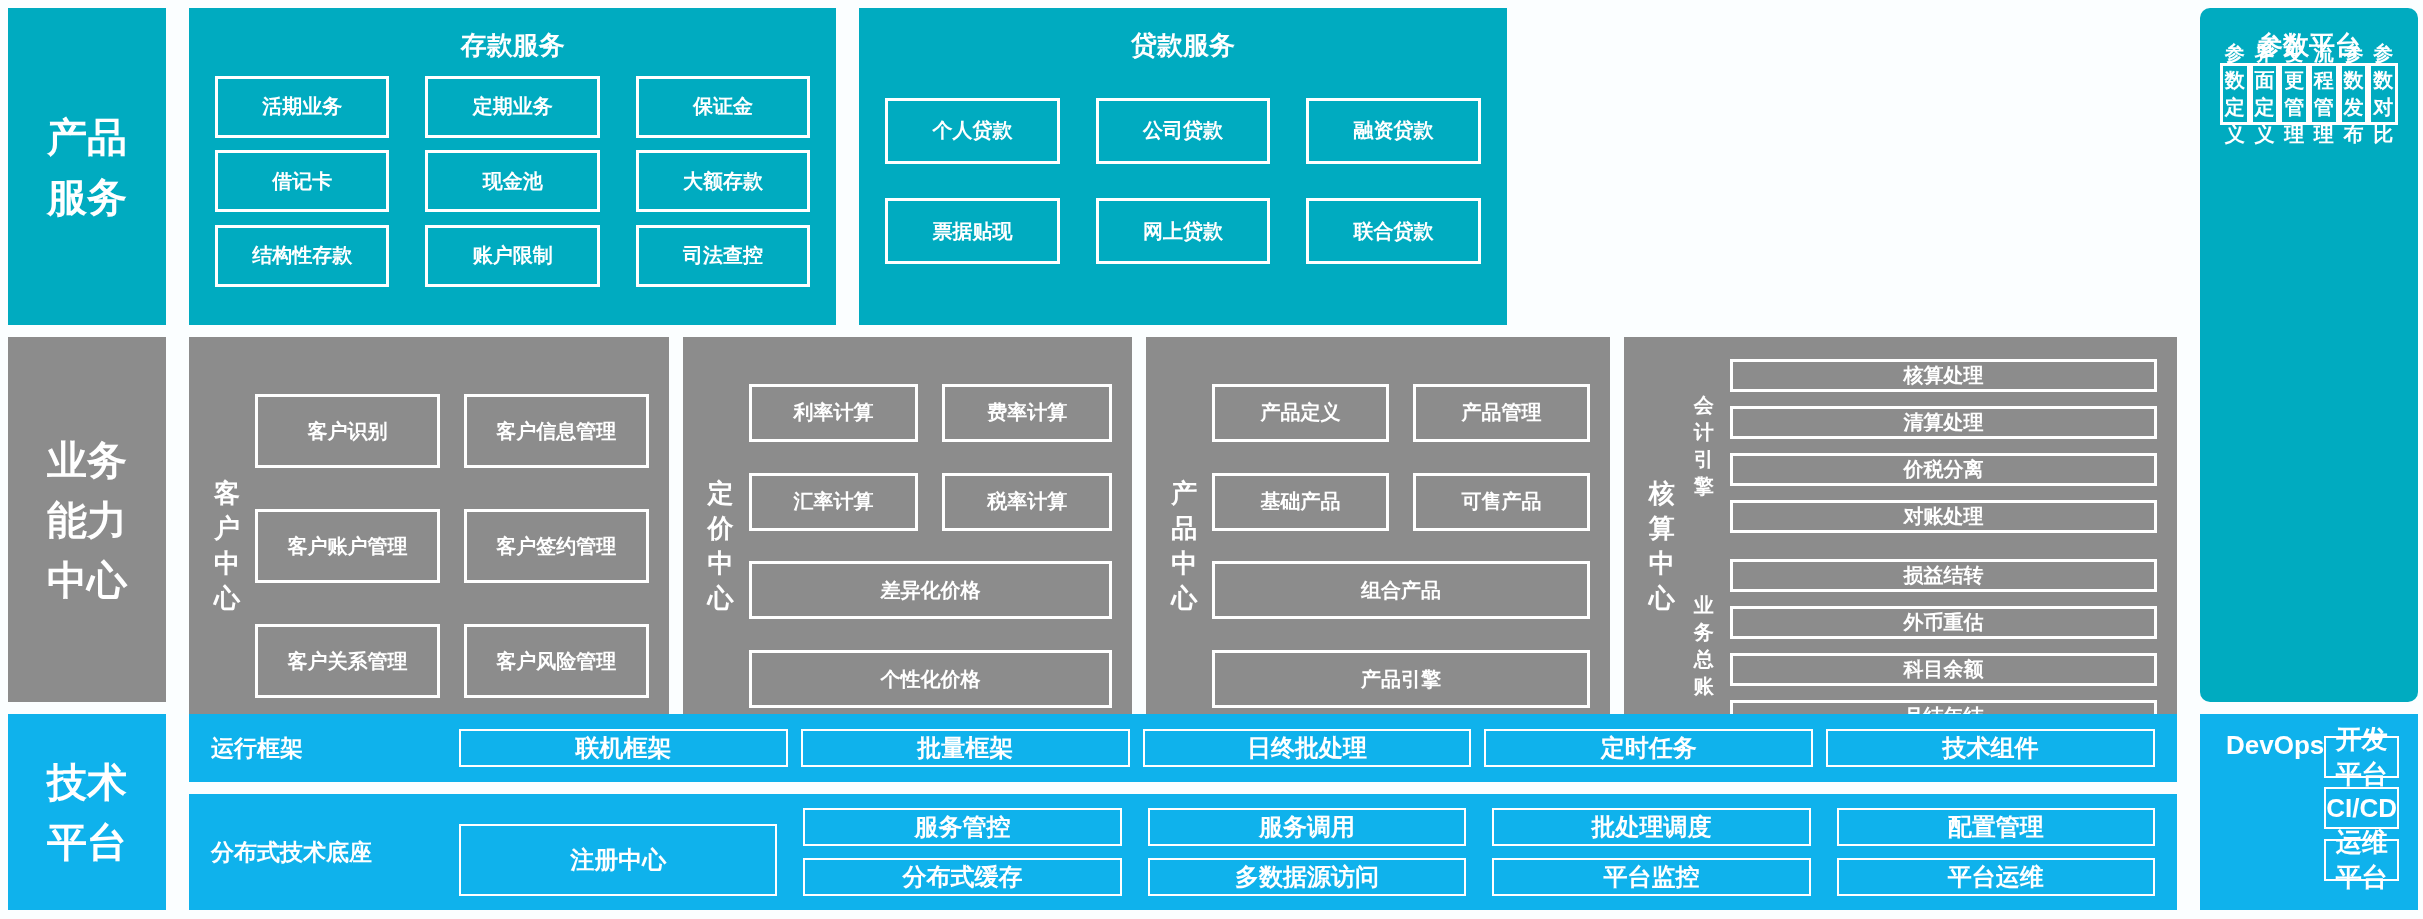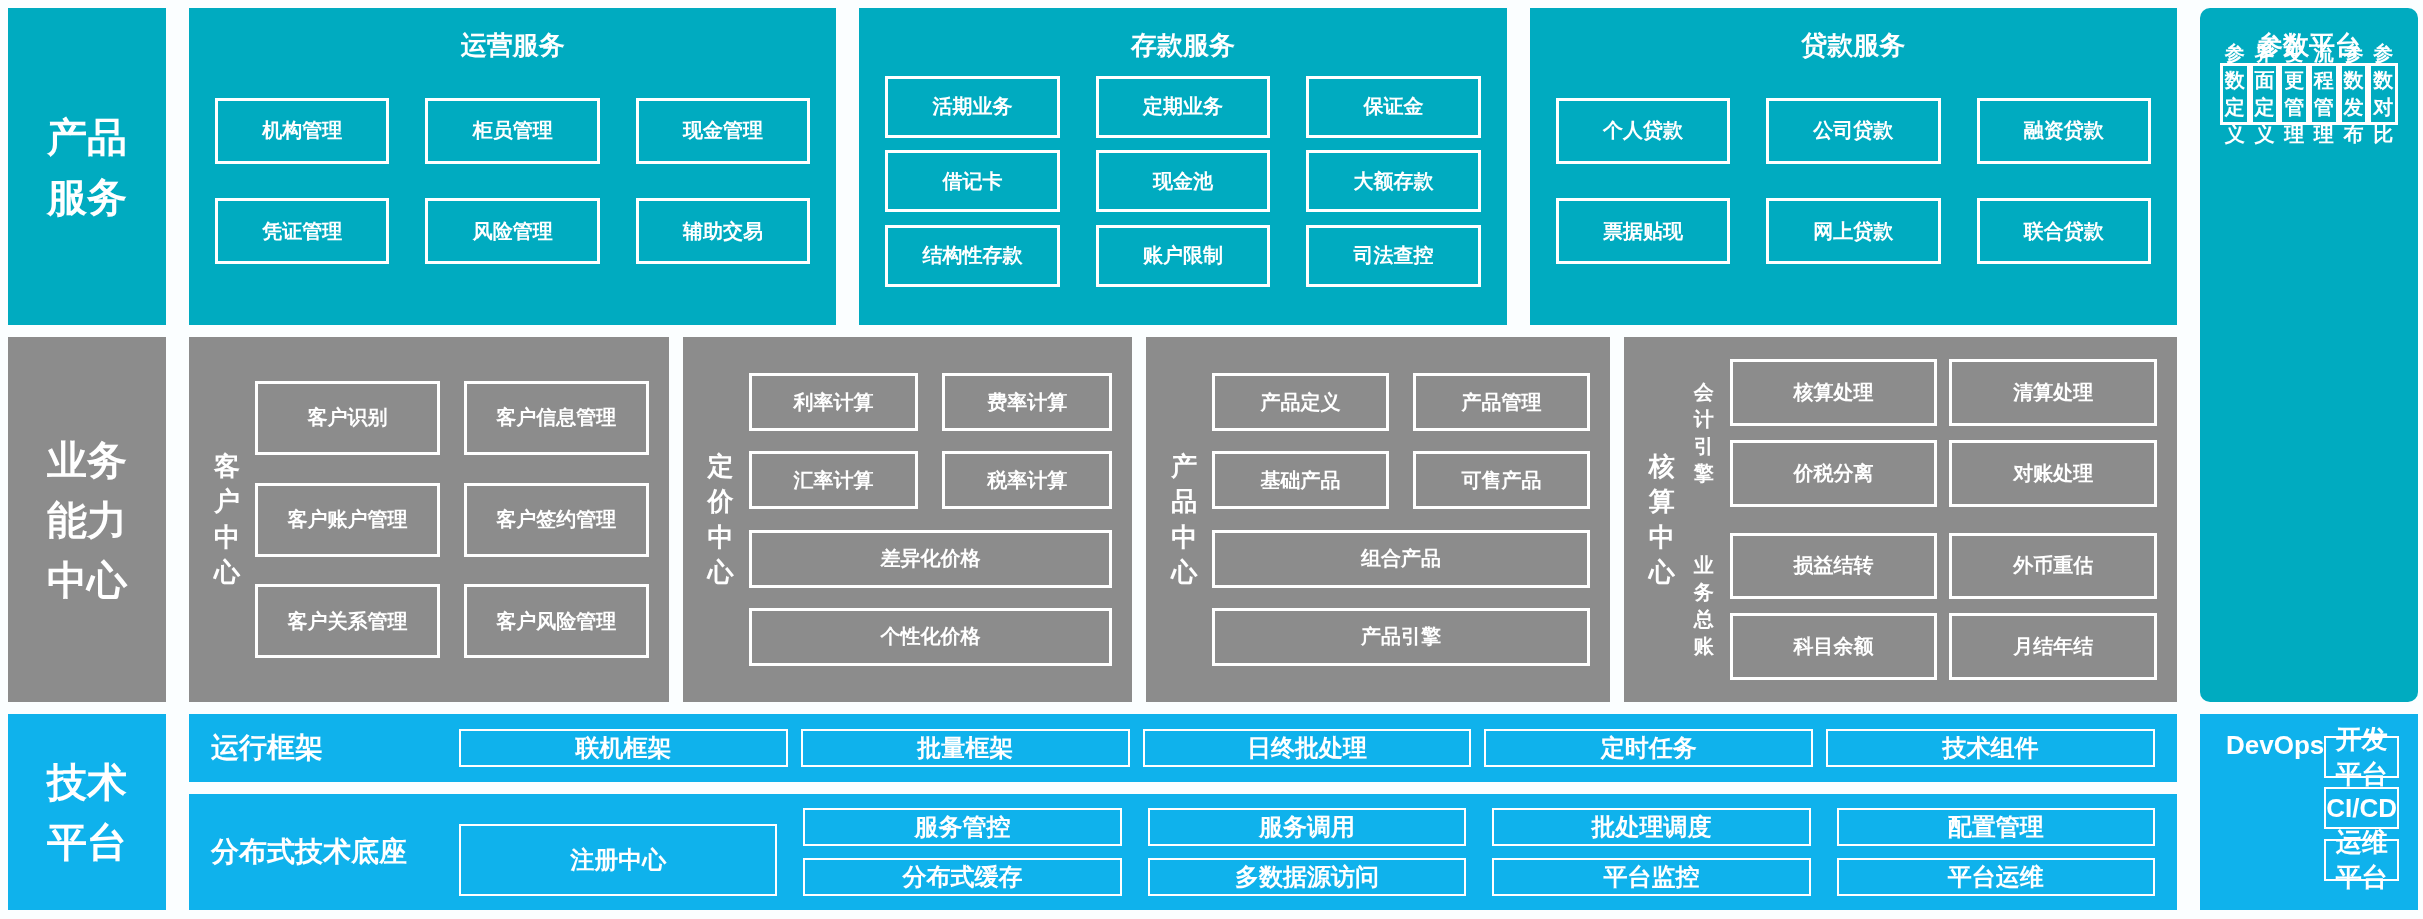--- a/index.html
+++ b/index.html
@@ -60,26 +60,26 @@
   .cap-rows{flex:1;display:flex;flex-direction:column;justify-content:space-evenly;}
   .cap-row{display:grid;grid-template-columns:1fr 1fr;gap:24px;}
   .cap-row.full{grid-template-columns:1fr;}
   .block-customer .wbox{height:74px;}
   .block-pricing .wbox,.block-product .wbox{height:58px;}
 
   
   .acct-groups{flex:1;display:flex;flex-direction:column;justify-content:space-between;gap:26px;padding:6px 0;}
   .acct-group{flex:1;display:flex;gap:12px;}
   .acct-vlabel{flex:0 0 28px;font-size:20px;}
-  .acct-grid{flex:1;display:grid;grid-template-columns:1fr 1fr;grid-template-rows:1fr 1fr;gap:14px 12px;}
+  .acct-grid{flex:1;display:grid;grid-template-columns:1fr;grid-template-rows:1fr 1fr;gap:14px 12px;}
   .acct-grid .wbox{height:auto;}
 
   
   .bar{display:flex;align-items:center;gap:26px;padding:0 22px;box-sizing:border-box;}
-  .bar-label{flex:0 0 222px;color:#fff;font-weight:bold;font-size:28px;}
+  .bar-label{flex:0 0 222px;color:#fff;font-weight:bold;font-size:23px;}
   .bar-items{flex:1;display:grid;grid-template-columns:repeat(5,1fr);gap:13px;}
   .bbox{
     border:2px solid #fff;color:#fff;font-weight:bold;font-size:24px;
     display:flex;align-items:center;justify-content:center;text-align:center;
     box-sizing:border-box;height:38px;
   }
   .bar2{padding:14px 22px;}
   .bar2-grid{flex:1;display:grid;grid-template-columns:repeat(5,1fr);grid-template-rows:1fr 1fr;gap:12px 26px;align-self:stretch;}
   .bar2-grid .bbox{height:auto;}
   .tallbox{grid-row:1 / span 2;margin-top:16px;}
@@ -93,35 +93,20 @@
 <body>
 
 <div class="page">
 
   <div class="side-label teal col1r1">
     <span>产品服务</span>
   </div>
 
   <div class="mainr1">
 
-    <div class="sec teal">
-      <div class="sec-title">运营服务</div>
-      <div class="sec-rows">
-        <div class="trow">
-          <div class="wbox">机构管理</div>
-          <div class="wbox">柜员管理</div>
-          <div class="wbox">现金管理</div>
-        </div>
-        <div class="trow">
-          <div class="wbox">凭证管理</div>
-          <div class="wbox">风险管理</div>
-          <div class="wbox">辅助交易</div>
-        </div>
-      </div>
-    </div>
 
     <div class="sec teal sec-deposit">
       <div class="sec-title">存款服务</div>
       <div class="sec-rows">
         <div class="trow">
           <div class="wbox">活期业务</div>
           <div class="wbox">定期业务</div>
           <div class="wbox">保证金</div>
         </div>
         <div class="trow">

